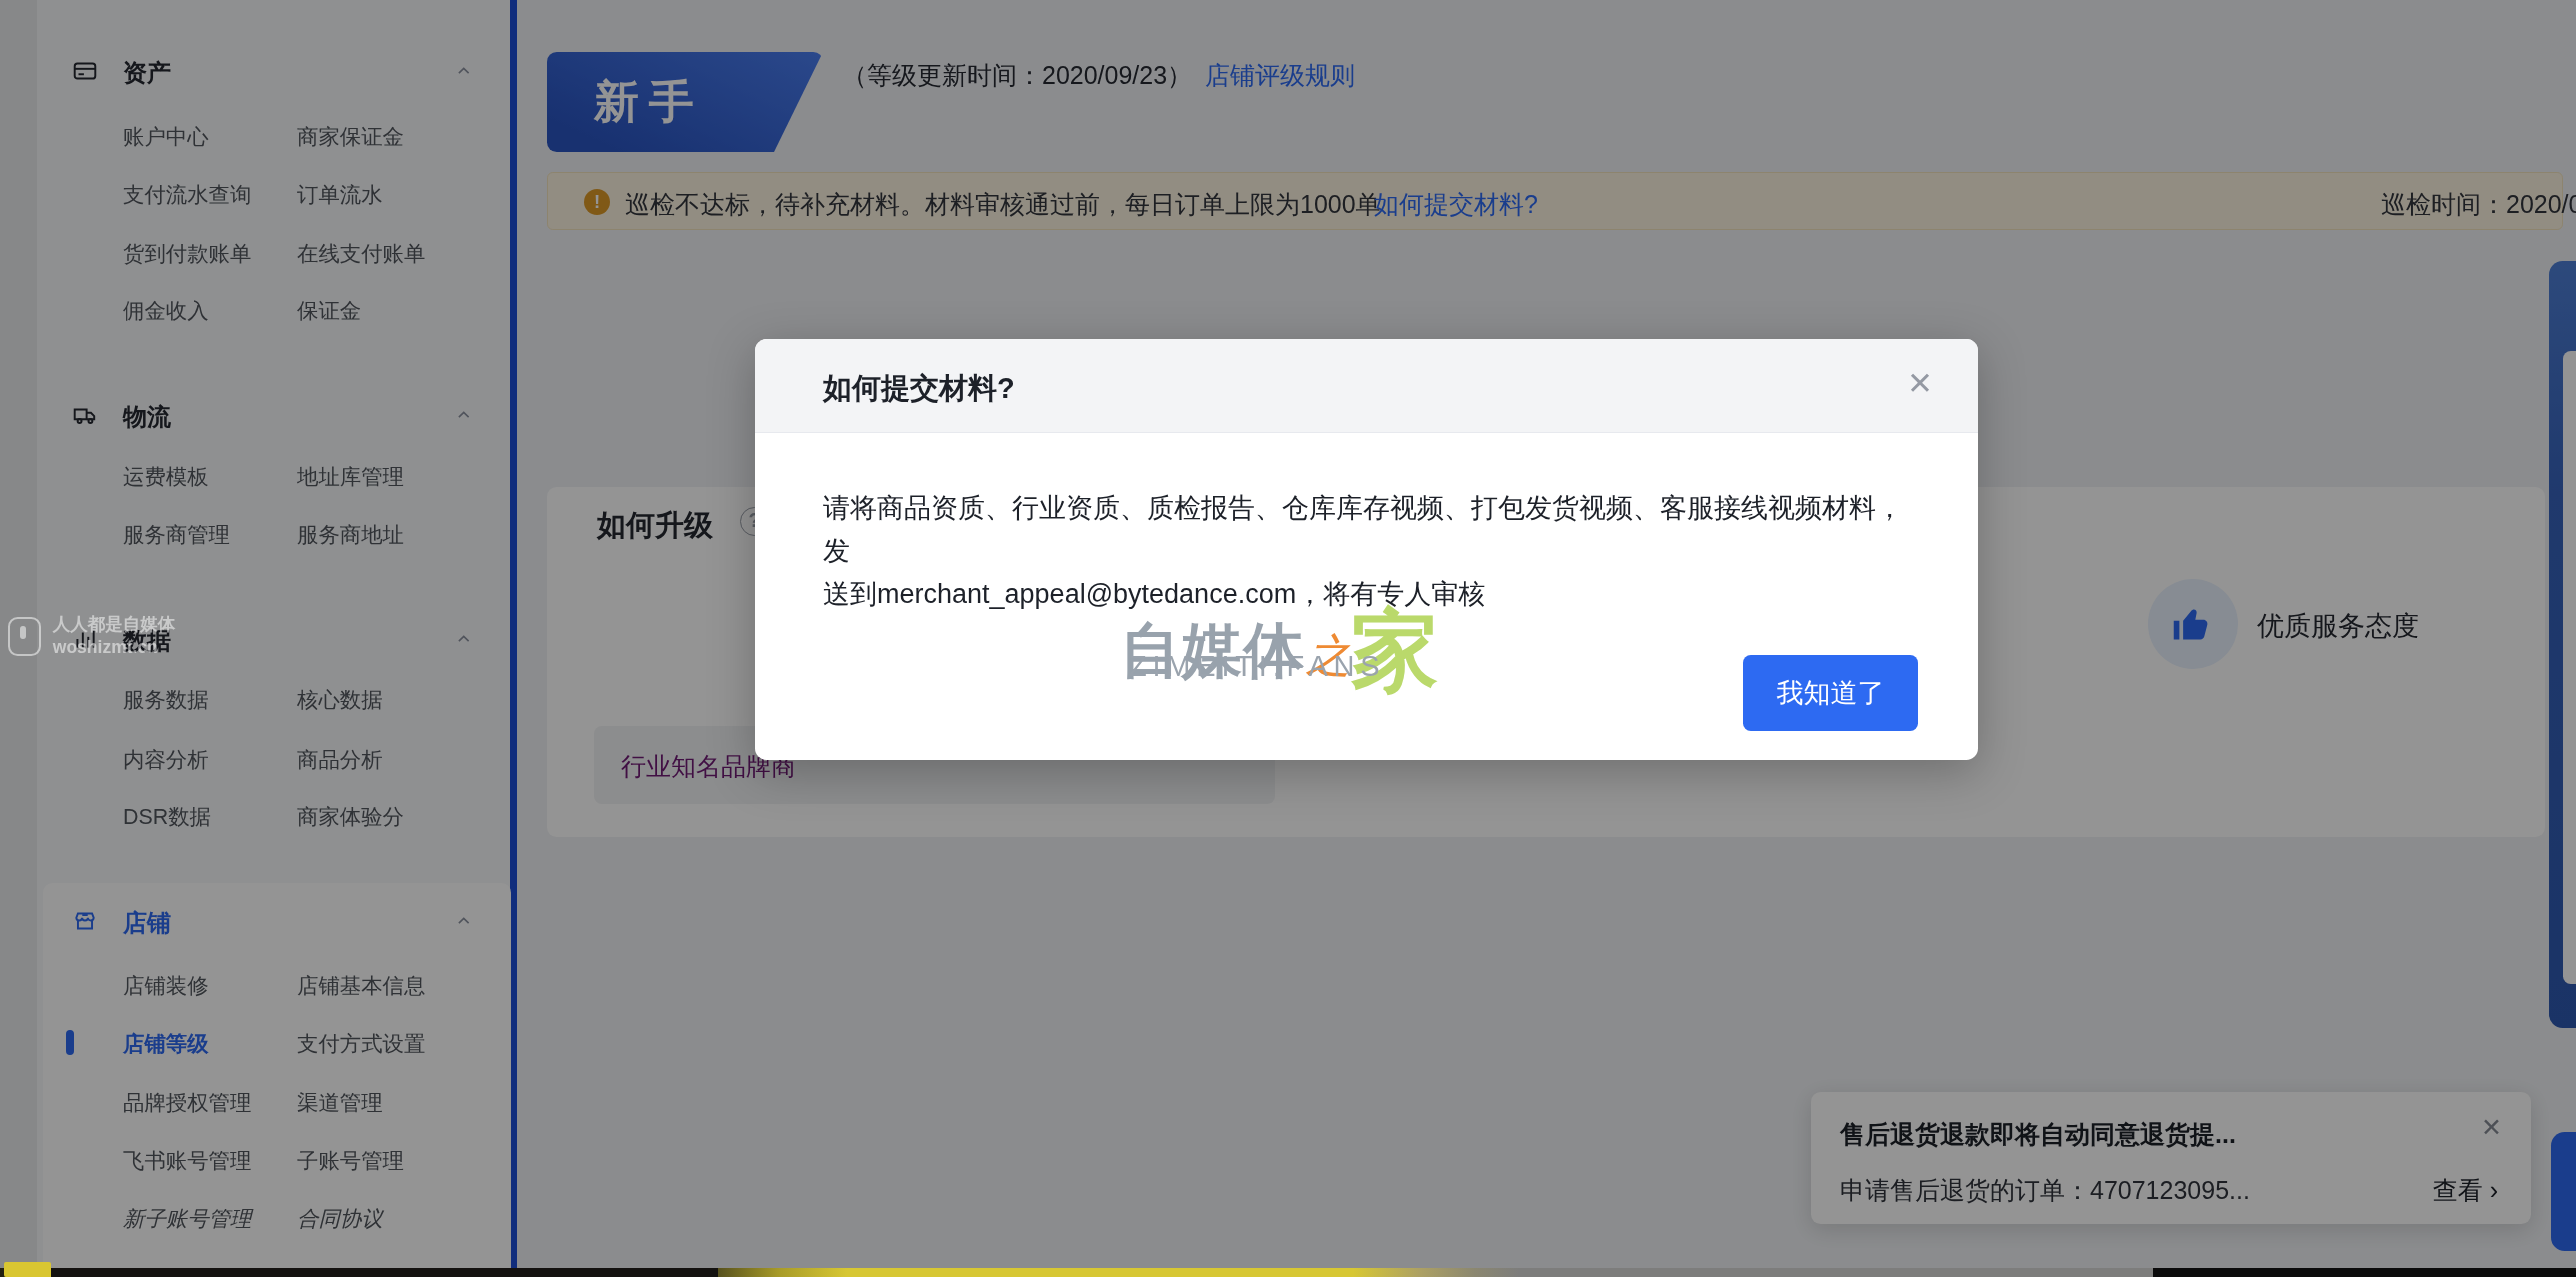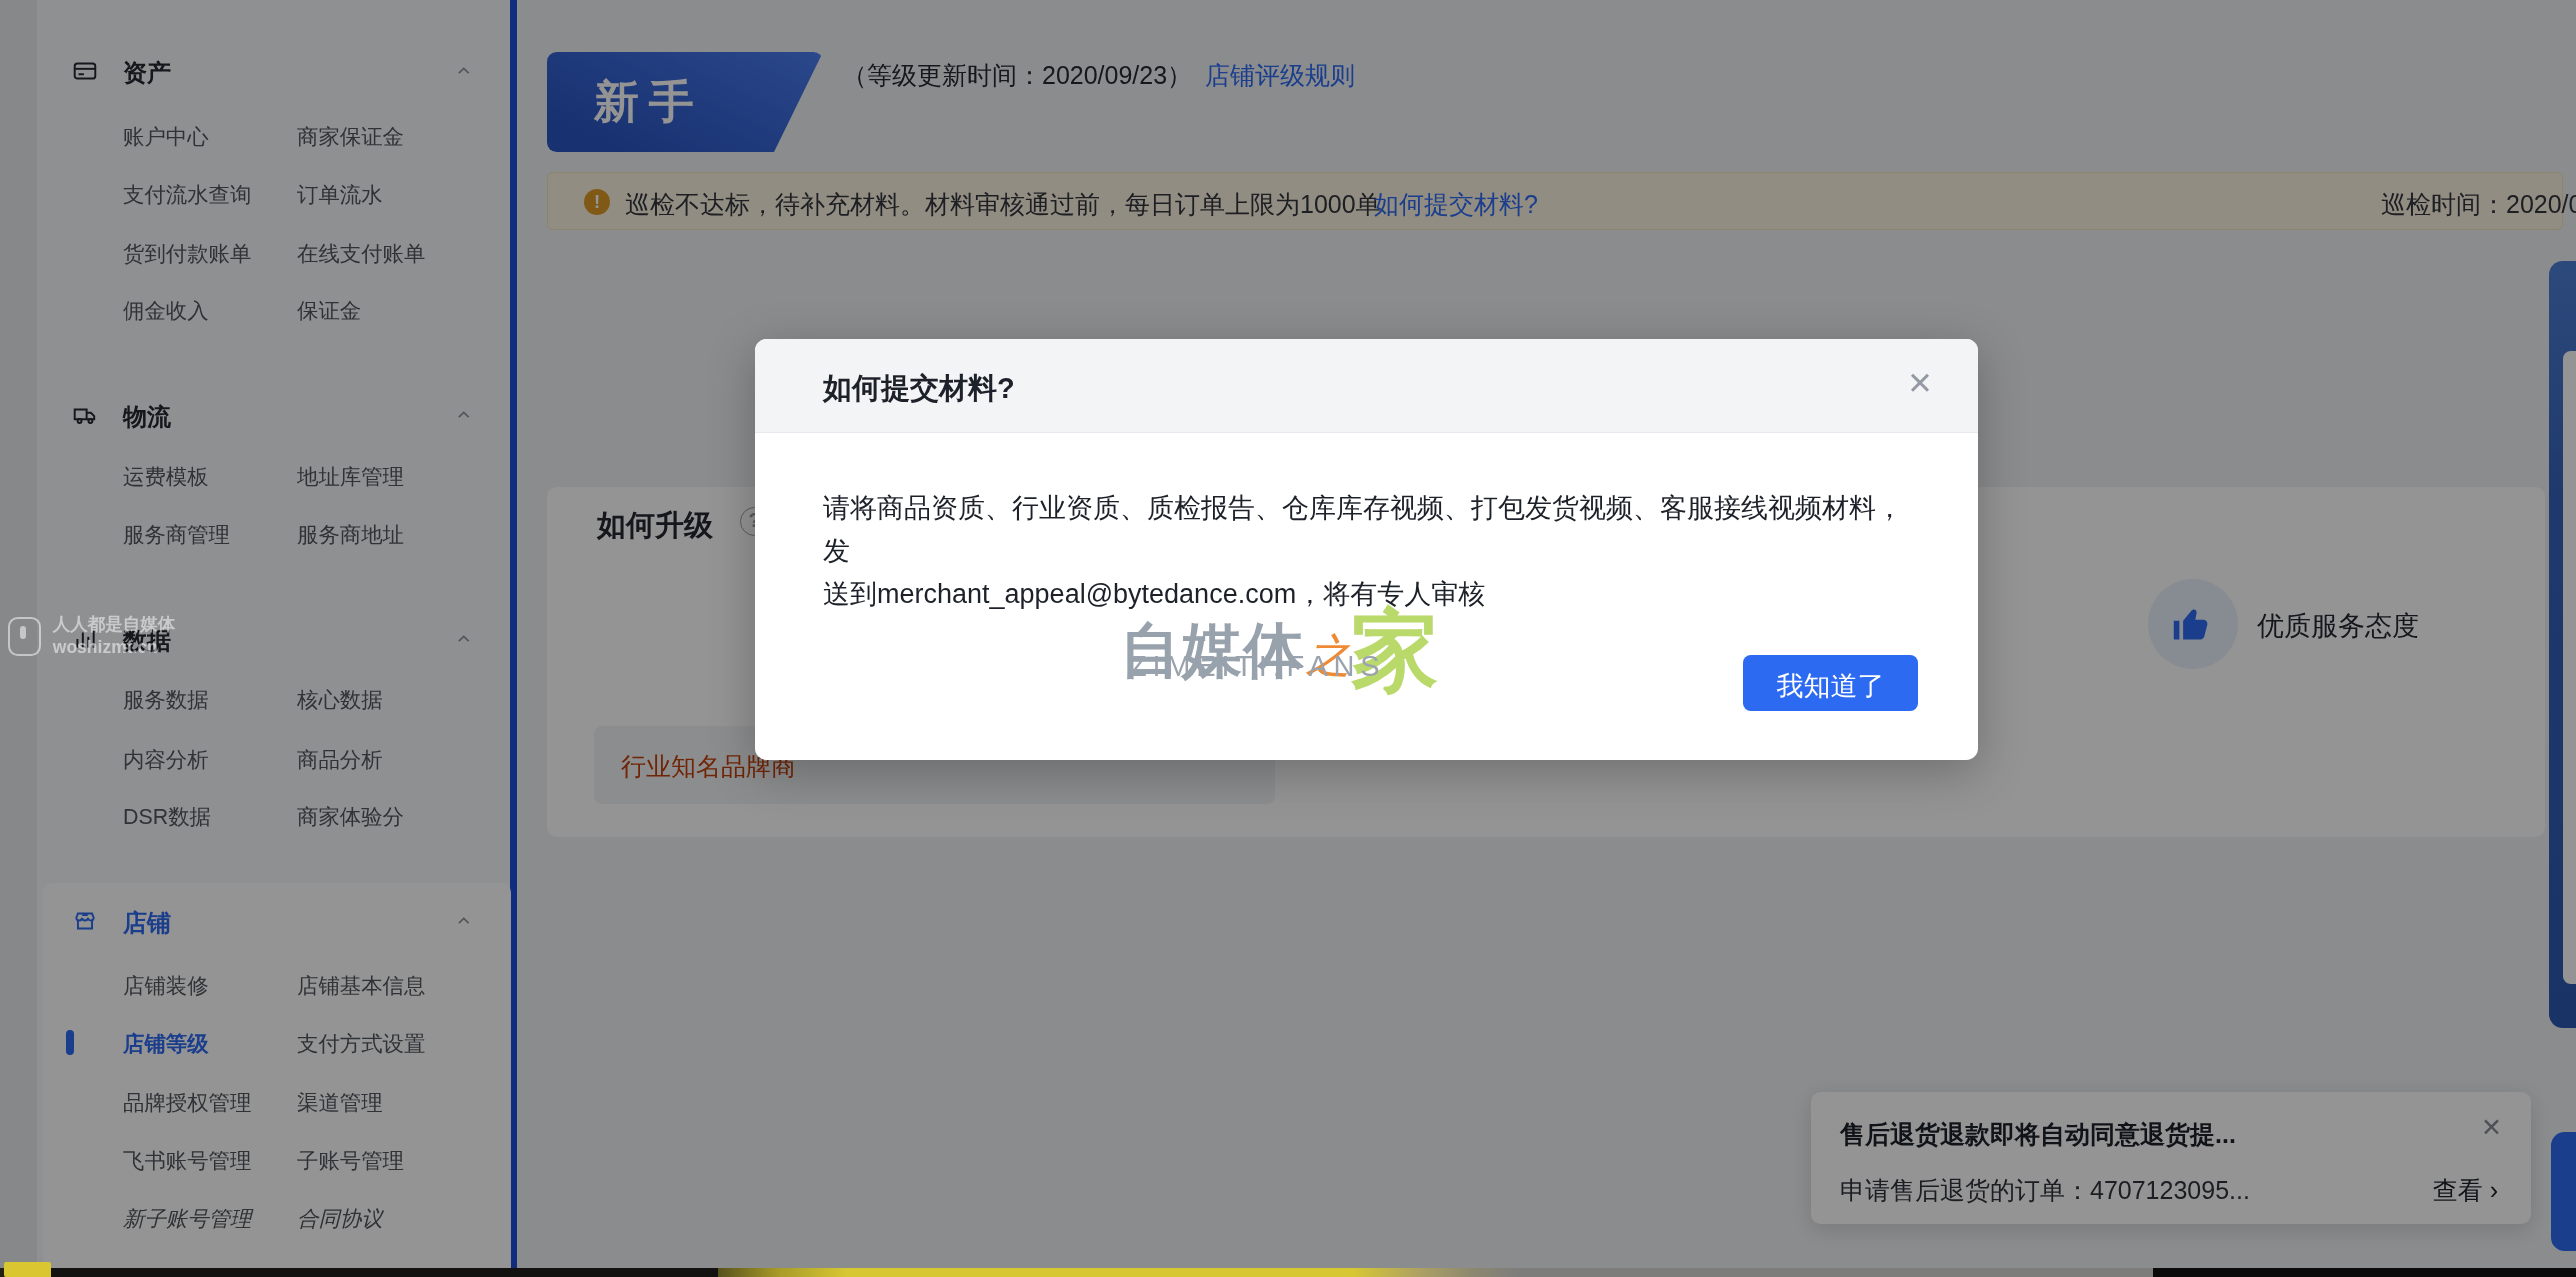--- a/index.html
+++ b/index.html
@@ -41,21 +41,21 @@
 
   .card{background:#fff;border-radius:9.7px;}
   .card1{left:547px;top:276px;width:1998px;height:165px;}
   .card2{left:547px;top:487px;width:1998px;height:350px;}
   .sec-title{position:absolute;left:50px;font-size:29px;font-weight:bold;color:#252931;}
   .rights-val{position:absolute;left:219px;top:45px;font-size:27px;color:#33363d;}
   .help-circ{position:absolute;left:193px;top:20.4px;width:29px;height:29px;border-radius:50%;
     border:1.9px solid #9aa0aa;box-sizing:border-box;color:#9aa0aa;font-size:19.5px;font-weight:bold;
     text-align:center;line-height:25px;}
   .brand-tag{position:absolute;left:47px;top:239px;width:681px;height:78px;background:#f2f3f5;border-radius:7.8px;}
-  .brand-tag span{position:absolute;left:27px;top:24px;font-size:25px;color:#c2410c;white-space:nowrap;}
+  .brand-tag span{position:absolute;left:27px;top:24px;font-size:25px;color:#701a75;white-space:nowrap;}
   .thumb-circ{position:absolute;left:1601px;top:92px;width:90px;height:90px;border-radius:50%;background:#e8f1fe;}
   .thumb-circ svg{position:absolute;left:22.4px;top:23.4px;}
   .thumb-label{position:absolute;left:1710px;top:121px;font-size:27px;color:#252931;}
 
   
   .edge-panel{left:2549px;top:261px;width:58px;height:767px;border-radius:13.6px 0 0 13.6px;
     background:linear-gradient(180deg,#4e7fd6 0%,#3763bc 30%,#2e59b0 100%);}
   .edge-inner{position:absolute;left:13.6px;top:90px;width:45px;height:633px;background:#fff;border-radius:7.8px 0 0 7.8px;overflow:hidden;}
   .edge-btn{left:2551px;top:1132px;width:29px;height:119px;border-radius:13.6px 0 0 13.6px;background:#2d6af2;}
 
@@ -69,21 +69,21 @@
 
   
   .mask{left:0;top:0;width:2576px;height:1277px;background:rgba(0,0,0,0.42);z-index:40;}
   .modal{left:755px;top:339px;width:1223px;height:421px;background:#fff;border-radius:11.7px;z-index:50;
     box-shadow:0 11.7px 47px rgba(0,0,0,.25);}
   .modal-hd{position:absolute;left:0;top:0;width:1223px;height:94px;background:#f3f4f6;
     border-radius:11.7px 11.7px 0 0;border-bottom:1px solid #e7e9ee;box-sizing:border-box;}
   .modal-title{position:absolute;left:68px;top:30px;font-size:29px;font-weight:bold;color:#1d2129;}
   .modal-close{position:absolute;right:45px;top:26px;font-size:31px;color:#9499a3;cursor:pointer;}
   .modal-body{position:absolute;left:68px;top:148px;width:1100px;font-size:27px;line-height:43px;color:#1d2129;}
-  .modal-btn{position:absolute;left:988px;top:316px;width:175px;height:56px;background:#2d6af2;border:none;
+  .modal-btn{position:absolute;left:988px;top:316px;width:175px;height:76px;background:#2d6af2;border:none;
     border-radius:7.8px;color:#fff;font-size:27px;text-align:center;line-height:60px;cursor:pointer;
     font-family:inherit;}
 
   
   .wm-center{left:1120px;top:582px;z-index:60;white-space:nowrap;}
   .wm-c1{font-size:60px;font-weight:bold;color:#98a2ac;letter-spacing:1.9px;}
   .wm-c2{font-size:45px;color:#ee8a33;font-style:italic;}
   .wm-c3{font-size:88px;font-weight:bold;color:#bad96b;position:relative;top:9.7px;}
   .wm-sub{left:1129px;top:650px;z-index:60;font-size:29px;color:#9aa3ad;letter-spacing:5.8px;}
   .wm-left{left:7.8px;top:613px;z-index:60;color:rgba(255,255,255,0.52);}

